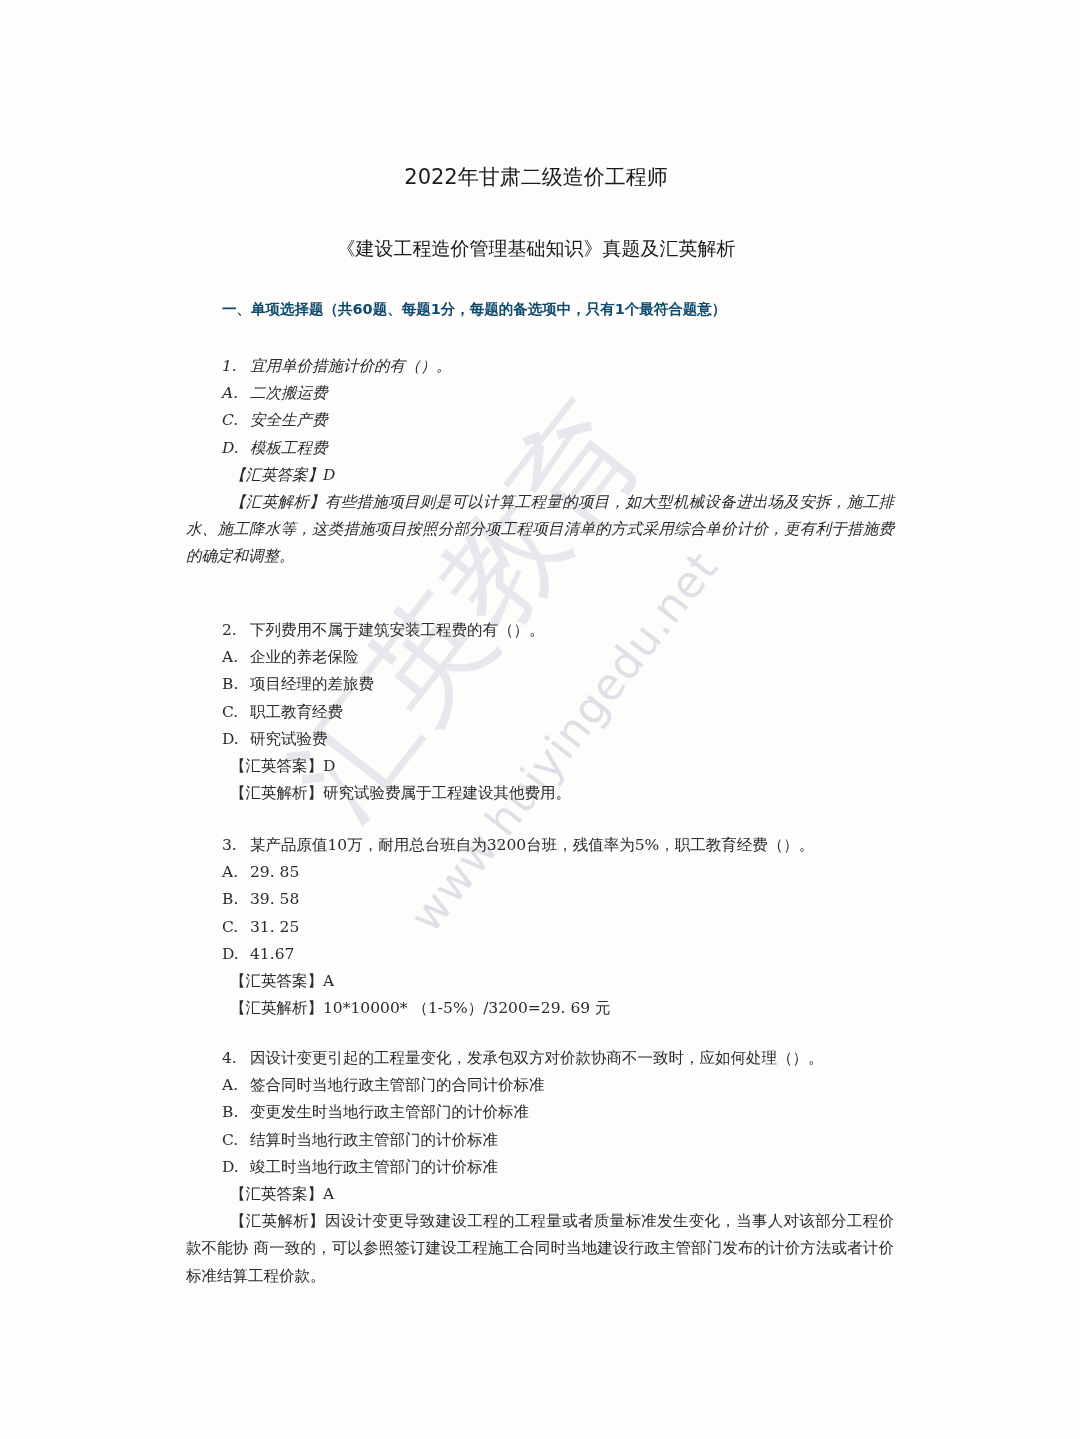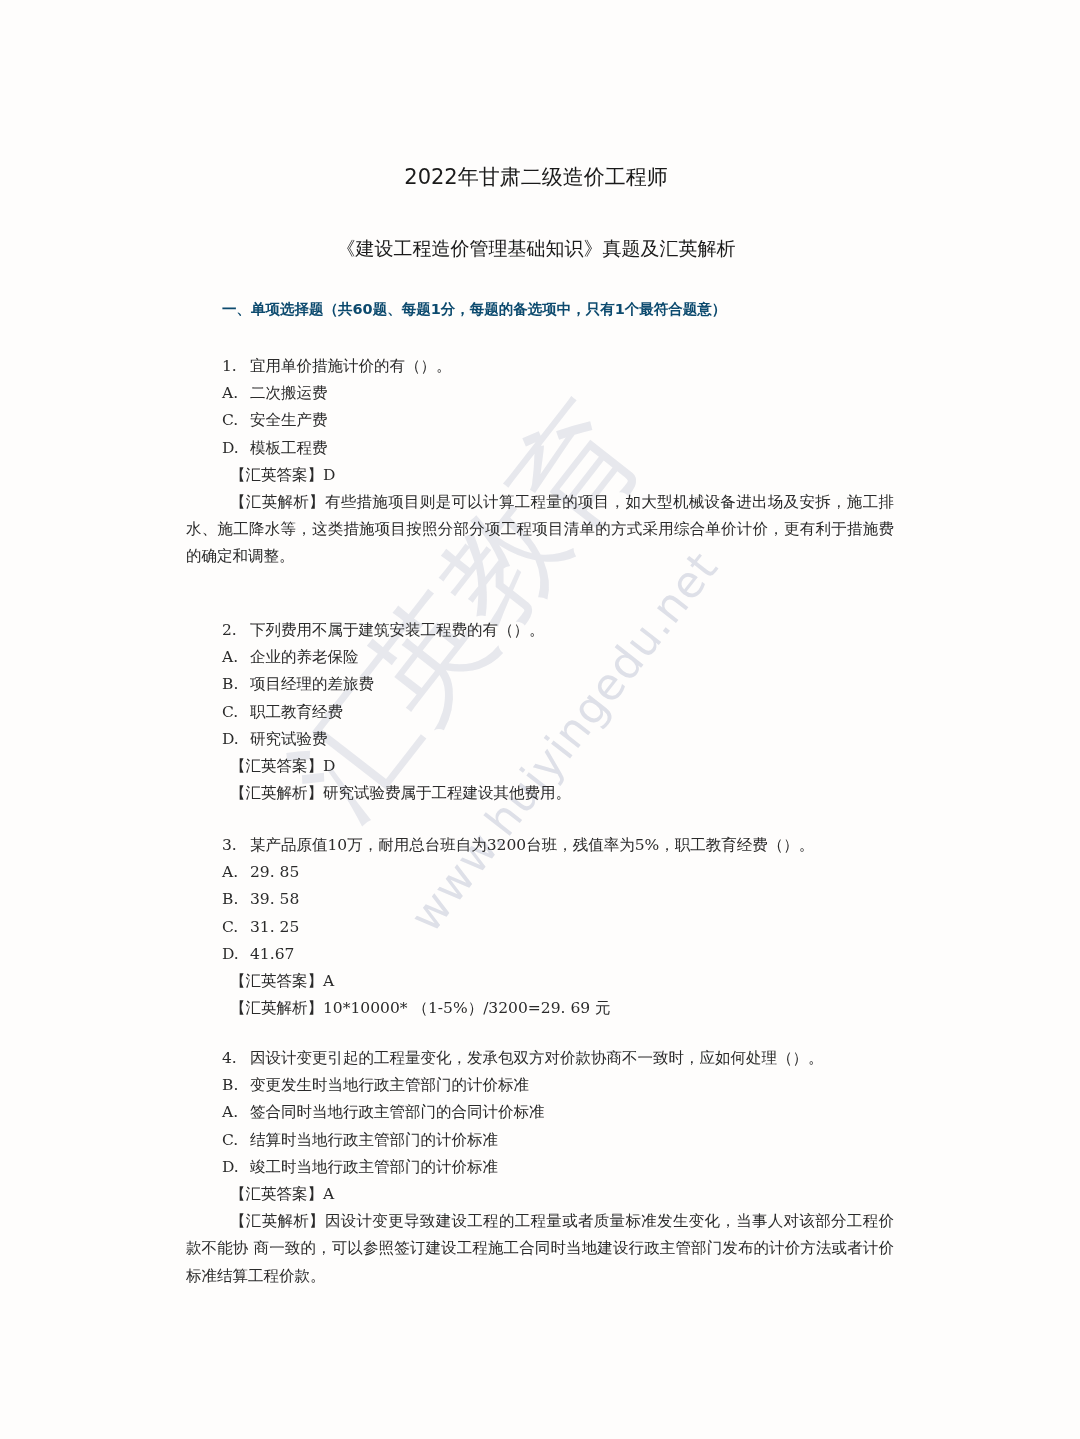--- a/index.html
+++ b/index.html
@@ -109,21 +109,21 @@
     .opt-letter { display: inline-block; width: 28px; }
     .answer { padding-left: 44px; }
     .analysis {
       text-indent: 44px;
       white-space: normal;
       height: auto;
       text-align: justify;
       width: 708px;
     }
     .tag { letter-spacing: 0px; }
-    #q1 { top: 353px; }
+    #q1 { top: 353px; font-style: italic; }
     #q2 { top: 617px; }
     #q3 { top: 832px; }
     #q4 { top: 1045px; }
   </style>
 </head>
 <body>
 
 <div class="page">
 
   <div class="watermark">
@@ -170,22 +170,22 @@
       <div class="line opt"><span class="opt-letter">C.</span><span>31. 25</span></div>
       <div class="line opt"><span class="opt-letter">D.</span><span>41.67</span></div>
       <div class="line answer"><span class="tag">【汇英答案】</span><span>A</span></div>
       <div class="line answer"><span class="tag">【汇英解析】</span><span>10*10000* （1-5%）/3200=29. 69 元</span></div>
     </div>
 
     <div class="question" id="q4">
       <div class="line q-stem">
         <span class="q-num">4.</span><span>因设计变更引起的工程量变化，发承包双方对价款协商不一致时，应如何处理（）。</span>
       </div>
+      <div class="line opt"><span class="opt-letter">A.</span><span>签合同时当地行政主管部门的合同计价标准</span></div>
       <div class="line opt"><span class="opt-letter">B.</span><span>变更发生时当地行政主管部门的计价标准</span></div>
-      <div class="line opt"><span class="opt-letter">A.</span><span>签合同时当地行政主管部门的合同计价标准</span></div>
       <div class="line opt"><span class="opt-letter">C.</span><span>结算时当地行政主管部门的计价标准</span></div>
       <div class="line opt"><span class="opt-letter">D.</span><span>竣工时当地行政主管部门的计价标准</span></div>
       <div class="line answer"><span class="tag">【汇英答案】</span><span>A</span></div>
       <div class="line analysis"><span class="tag">【汇英解析】</span><span>因设计变更导致建设工程的工程量或者质量标准发生变化，当事人对该部分工程价款不能协 商一致的，可以参照签订建设工程施工合同时当地建设行政主管部门发布的计价方法或者计价标准结算工程价款。</span></div>
     </div>
 
   </div>
 </div>
 
 </body></html>

